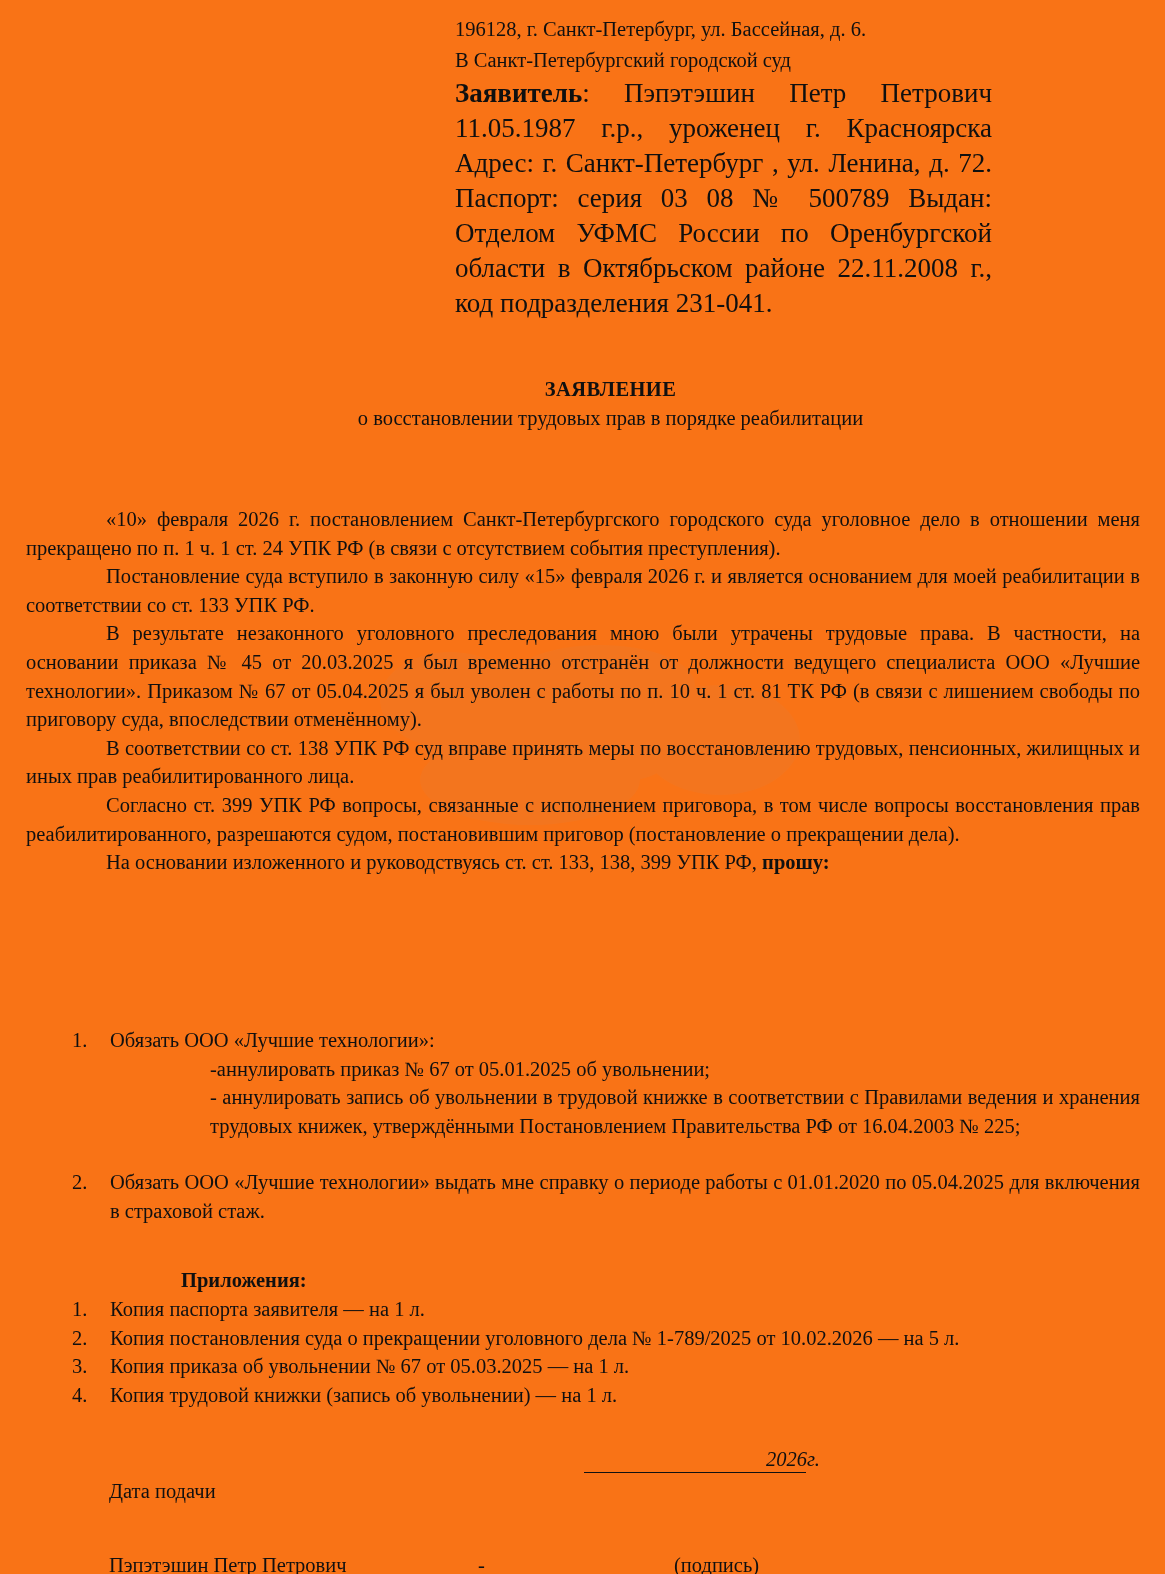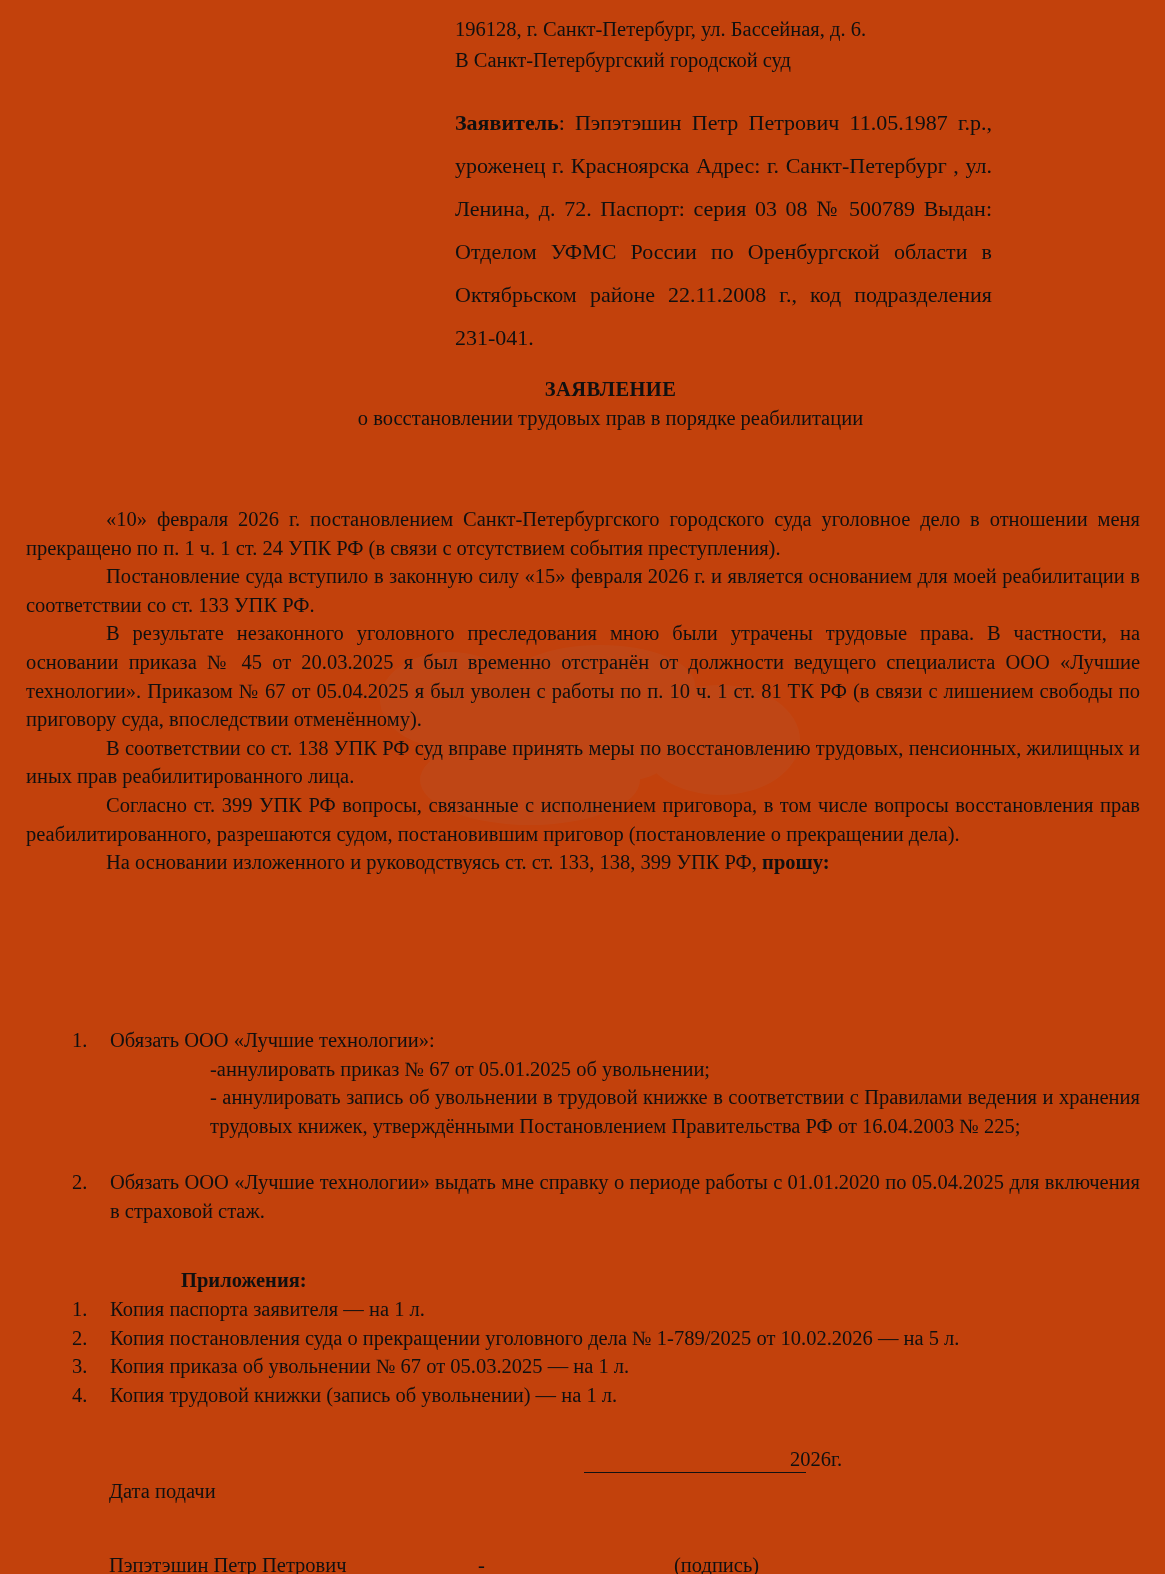--- a/index.html
+++ b/index.html
@@ -4,21 +4,21 @@
 <style>
   html, body {
     margin: 0;
     padding: 0;
     background: #ffffff;
   }
   .page {
     position: relative;
     width: 1165px;
     height: 1574px;
-    background: #c2410c;
+    background: #f97316;
     font-family: "Liberation Serif", "DejaVu Serif", serif;
     color: #101010;
     overflow: hidden;
   }
 
   
   .watermark {
     position: absolute;
     left: 300px;
     top: 630px;
@@ -39,23 +39,22 @@
     top: 14px;
     width: 537px;
   }
   .court-line {
     font-size: 20.5px;
     line-height: 31px;
     text-align: left;
     white-space: nowrap;
   }
   .applicant-block {
-    margin-top: 25px;
-    font-size: 22px;
-    line-height: 43px;
+    font-size: 27px;
+    line-height: 35px;
     text-align: justify;
     text-align-last: left;
     text-justify: inter-word;
   }
   .applicant-block b { font-weight: bold; }
 
   
   .title-block {
     position: absolute;
     left: 0;
@@ -169,22 +168,23 @@
   .date-rule {
     position: absolute;
     left: 558px;
     top: 24px;
     width: 222px;
     height: 0;
     border-bottom: 1.6px solid #111;
   }
   .date-year {
     position: absolute;
-    left: 764px;
-    top: 0;
+    left: 740px;
+    top: 0;
+    font-style: italic;
   }
   .name-row {
     position: relative;
     height: 34px;
     margin-top: 66px;
   }
   .sign-name { position: absolute; left: 83px; top: 0; }
   .sign-dash { position: absolute; left: 452px; top: 0; }
   .sign-word { position: absolute; left: 648px; top: 0; }
 </style>

